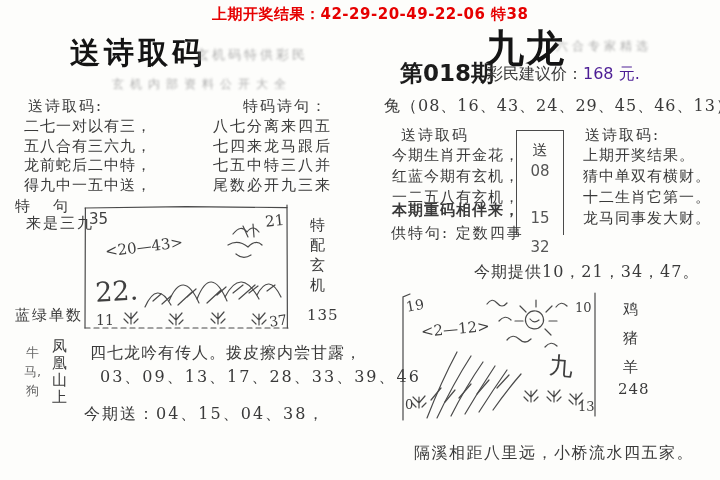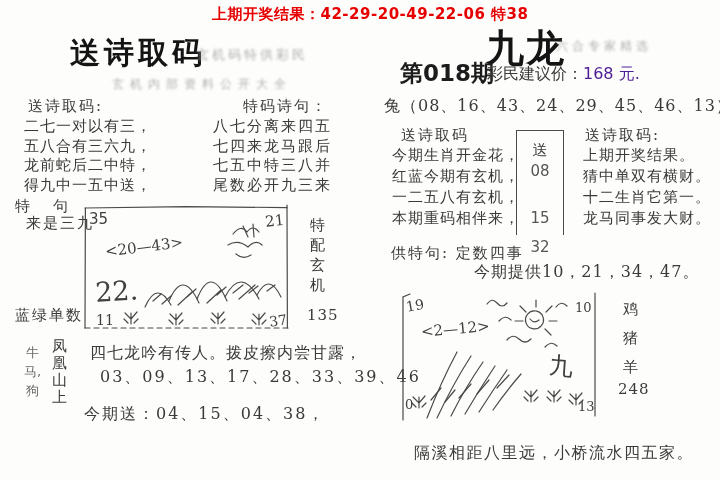--- a/index.html
+++ b/index.html
@@ -121,36 +121,36 @@
   <div class="abs" style="left:400px;top:58px;font-size:23px;font-weight:bold;color:#1c1c1c;font-family:'DejaVu Sans','Liberation Sans',sans-serif;">第018期</div>
   <div class="abs print" style="left:487px;top:64px;font-size:16px;">
     <span>彩民建议价：</span><span class="hand" style="color:#4c1d95;">168 元.</span>
   </div>
   <div class="abs print" style="left:384px;top:96px;font-size:16px;letter-spacing:1px;">兔（08、16、43、24、29、45、46、13）鸡</div>
 
   <div class="abs print" style="left:401px;top:126px;font-size:15px;letter-spacing:2px;">送诗取码</div>
   <div class="abs print" style="left:392px;top:146px;font-size:15px;letter-spacing:1px;">今期生肖开金花，</div>
   <div class="abs print" style="left:392px;top:167px;font-size:15px;letter-spacing:1px;">红蓝今期有玄机，</div>
   <div class="abs print" style="left:392px;top:188px;font-size:15px;letter-spacing:1px;">一二五八有玄机，</div>
-  <div class="abs print" style="left:392px;top:209px;font-size:15px;letter-spacing:1px;">本期重码相伴来，</div>
+  <div class="abs print" style="left:392px;top:201px;font-size:15px;letter-spacing:1px;font-weight:bold;">本期重码相伴来，</div>
 
   <div class="sendbox print">
     <span style="margin-top:9px;">送</span>
     <span class="hand" style="color:#555;">08</span>
     <span class="hand" style="color:#555;margin-top:26px;">15</span>
     <span class="hand" style="color:#555;margin-top:8px;">32</span>
   </div>
 
   <div class="abs print" style="left:585px;top:126px;font-size:15px;letter-spacing:2px;">送诗取码:</div>
   <div class="abs print" style="left:583px;top:146px;font-size:15px;letter-spacing:1px;">上期开奖结果。</div>
   <div class="abs print" style="left:583px;top:167px;font-size:15px;letter-spacing:1px;">猜中单双有横财。</div>
   <div class="abs print" style="left:583px;top:188px;font-size:15px;letter-spacing:1px;">十二生肖它第一。</div>
   <div class="abs print" style="left:583px;top:209px;font-size:15px;letter-spacing:1px;">龙马同事发大财。</div>
 
-  <div class="abs print" style="left:391px;top:244px;font-size:15px;letter-spacing:2px;">供特句: 定数四事</div>
+  <div class="abs print" style="left:391px;top:224px;font-size:15px;letter-spacing:2px;">供特句: 定数四事</div>
   <div class="abs print" style="left:474px;top:262px;font-size:16px;letter-spacing:1px;">今期提供10，21，34，47。</div>
 
   <svg class="abs" style="left:399px;top:290px;" width="200" height="133" viewBox="0 0 200 133">
     <path d="M11,4 L4,7 L4,130"></path>
     <path d="M196,3 L196,126"></path>
     <text x="7" y="21" font-size="14" transform="rotate(-10 12 15)">19</text>
     <text x="176" y="22" font-size="13">10</text>
     <text x="6" y="119" font-size="13">0</text>
     <text x="179" y="121" font-size="13">13</text>
     <text x="22" y="44" font-size="15" transform="rotate(-5 55 40)">&lt;2—12&gt;</text>

